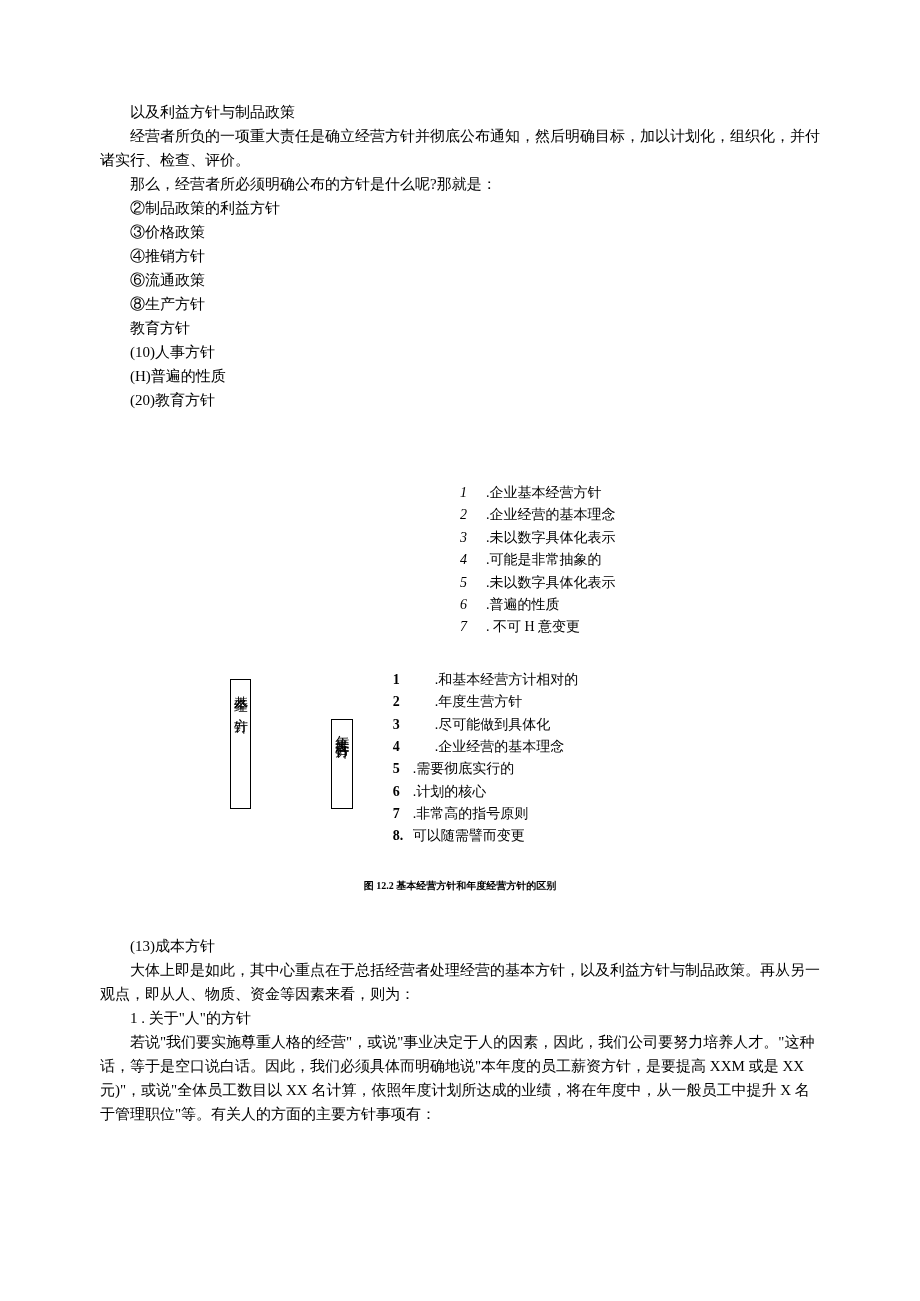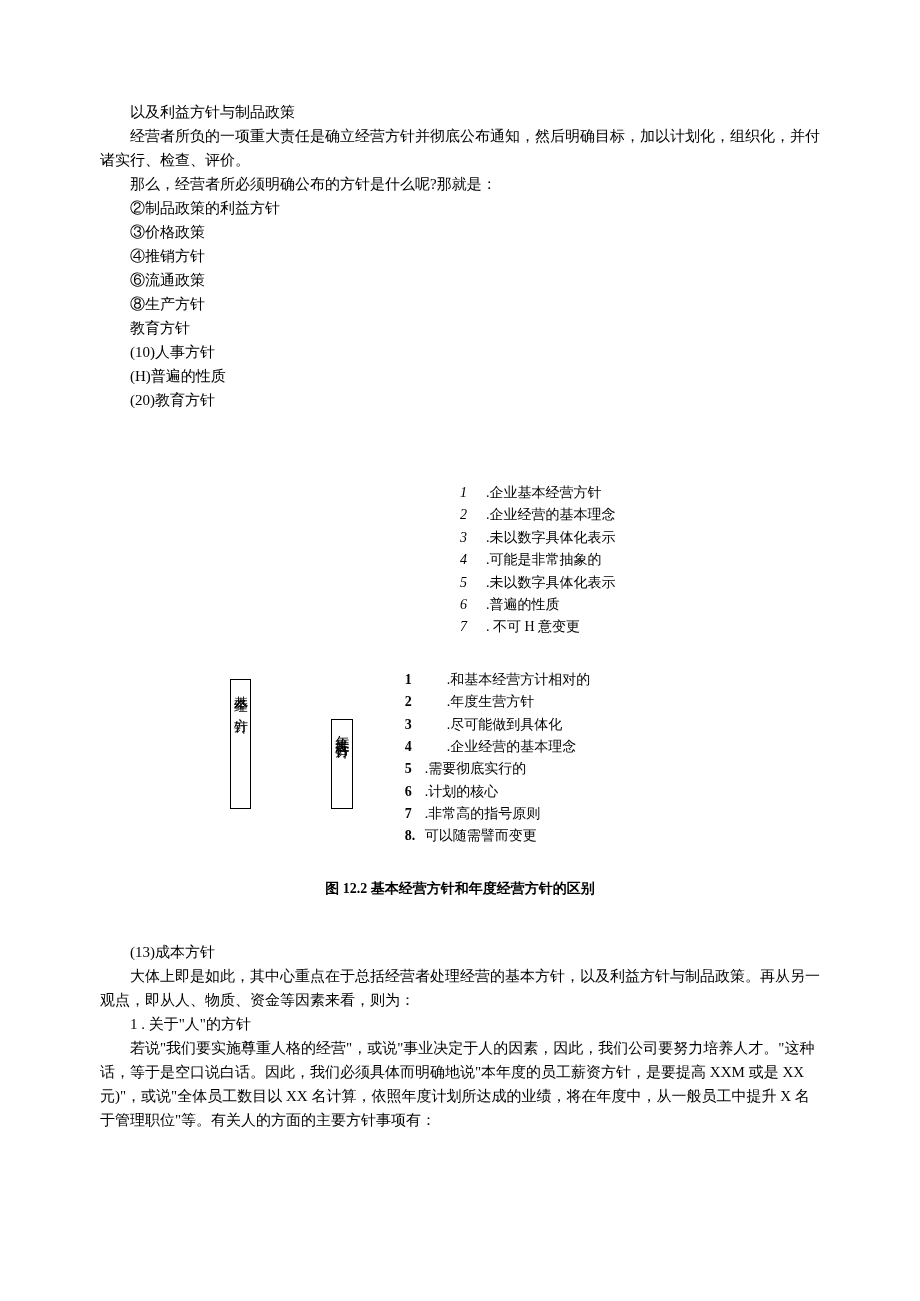--- a/index.html
+++ b/index.html
@@ -43,38 +43,38 @@
     .feature-list {
       margin-left: 360px;
       font-size: 14px;
     }
     .feature-list .num {
       font-style: italic;
       display: inline-block;
       width: 26px;
     }
     .feature-list-2 {
-      margin-left: 52px;
+      margin-left: 40px;
       margin-top: 30px;
       font-size: 14px;
     }
     .feature-list-2 .num {
       font-weight: bold;
       display: inline-block;
       width: 42px;
     }
     .feature-list-2 .num-short {
       font-weight: bold;
       display: inline-block;
       width: 20px;
     }
     .caption {
       text-align: center;
       font-weight: bold;
-      font-size: 14px;
+      font-size: 10px;
       margin-top: 30px;
       margin-bottom: 30px;
     }
     .mid-wrap {
       display: flex;
       align-items: flex-start;
     }
   </style>
 </head>
 <body>

